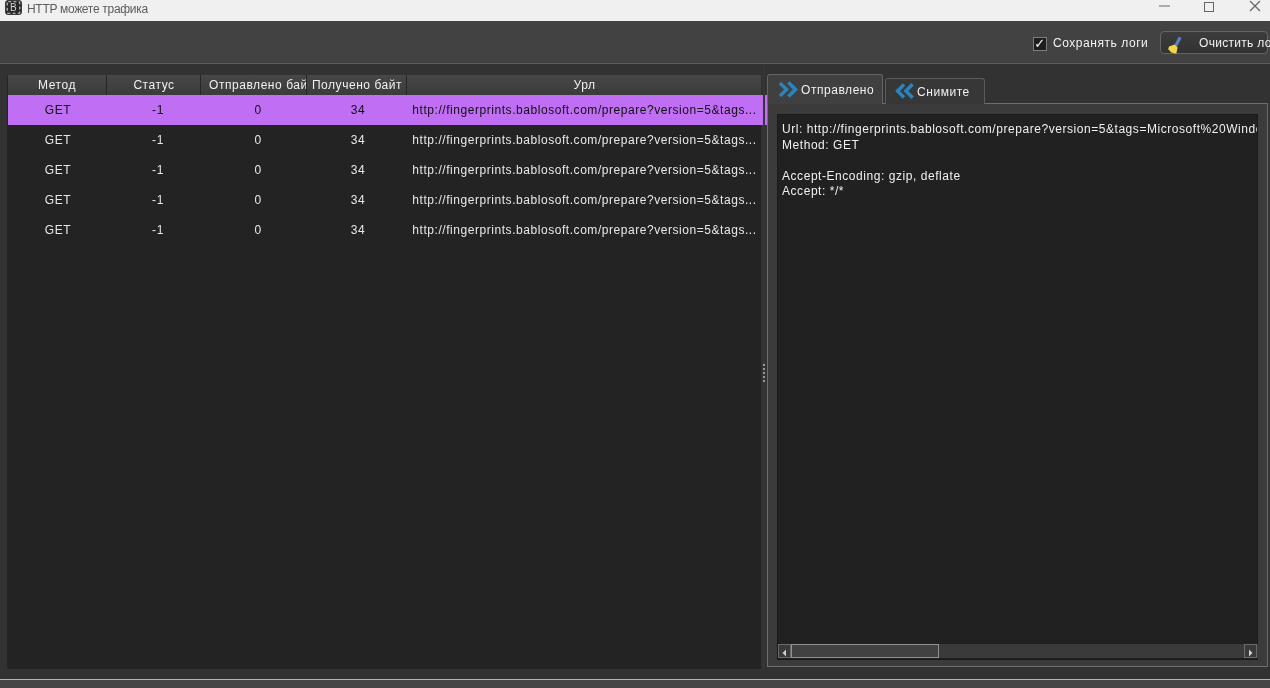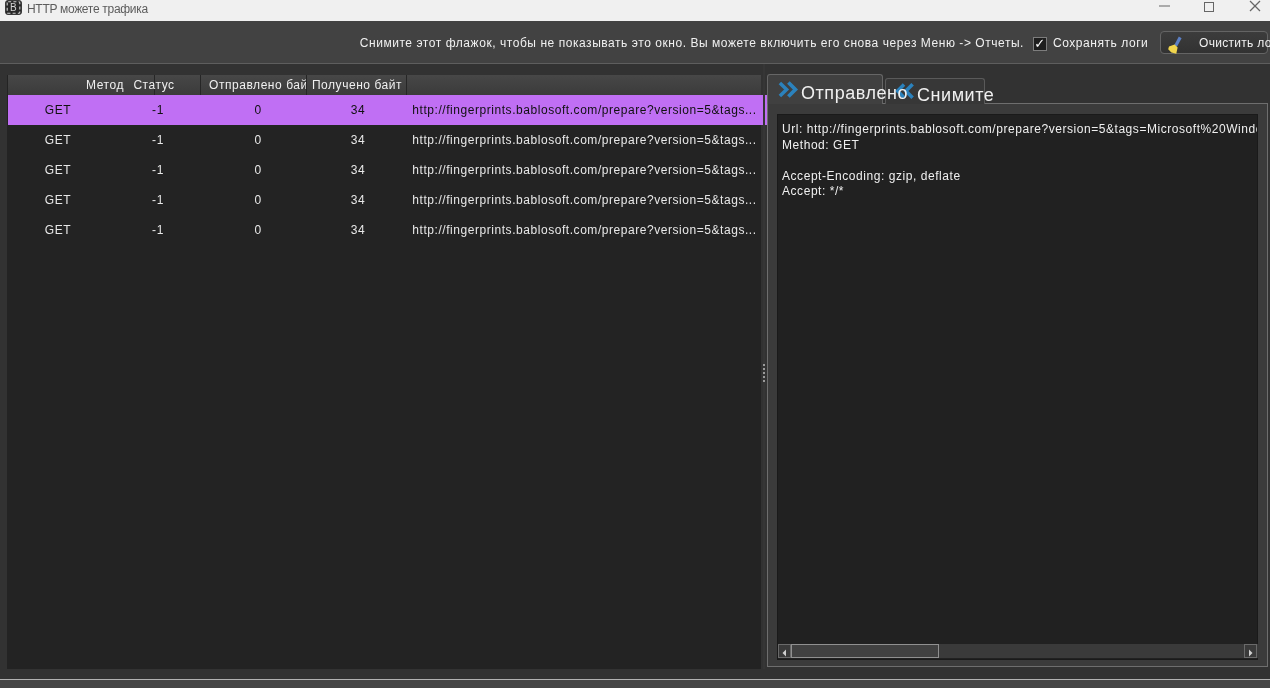--- a/index.html
+++ b/index.html
@@ -28,21 +28,21 @@
 .row.sel { background:#c06ff4; }
 .cell { position:absolute; top:0; height:30px; line-height:30px; font-size:12px; color:#e8e8e8;
   text-align:center; overflow:hidden; white-space:nowrap; }
 .sel .cell { color:#101010; }
 
 #splitter { position:absolute; left:763px; top:64px; width:2px; height:605px; background:#363636; }
 #splitter svg { position:absolute; left:0px; top:300px; }
 
 #pane { position:absolute; left:767px; top:103px; width:501px; height:564px;
   background:#3b3b3b; border:1px solid #6e6e6e; }
-.tab { position:absolute; font-size:18px; color:#f0f0f0; }
+.tab { position:absolute; font-size:12px; color:#f0f0f0; }
 #tab1 { left:767px; top:74px; width:116px; height:30px; background:#404040;
   border:1px solid #666; border-bottom:none; border-radius:3px 3px 0 0; z-index:3; }
 #tab2 { left:885px; top:78px; width:100px; height:26px; background:#373737;
   border:1px solid #5a5a5a; border-bottom:none; border-radius:3px 3px 0 0; z-index:1; }
 #tab1 span { position:absolute; left:33px; top:8px; }
 #tab2 span { position:absolute; left:31px; top:6px; }
 #textbox { position:absolute; left:777px; top:114px; width:481px; height:546px;
   background:#212121; border:1px solid #1a1a1a; overflow:hidden; z-index:4; }
 #textbox pre { font-family:"Liberation Sans", sans-serif; font-size:12px; color:#f0f0f0;
   line-height:15.5px; margin:7px 0 0 4px; white-space:pre; }
@@ -64,37 +64,37 @@
   </svg>
   <span id="wtitle">HTTP можете трафика</span>
   <svg class="winbtn" style="left:1154px;" width="110" height="16" viewBox="0 0 110 16">
     <line x1="5" y1="6" x2="16" y2="6" stroke="#666" stroke-width="1"></line>
     <rect x="50.5" y="2.5" width="9" height="9" fill="none" stroke="#666" stroke-width="1"></rect>
     <line x1="96" y1="1" x2="106" y2="11" stroke="#666" stroke-width="1.2"></line>
     <line x1="106" y1="1" x2="96" y2="11" stroke="#666" stroke-width="1.2"></line>
   </svg>
 </div>
 <div id="toolbar">
-  <span id="msg">Снимите этот флажок, чтобы не показывать это окно. Вы можете включить его снова через Меню -&gt; Отчеты.</span>
   <div id="cbx">✓</div>
   <span id="cblabel">Сохранять логи</span>
   <div id="clearbtn">
     <svg style="position:absolute;left:6px;top:2px;" width="18" height="21" viewBox="0 0 18 21">
       <path d="M7.2 11.2 L11.8 2.6 L14.6 4.2 L9.9 12.8 Z" fill="#5b7fc4"></path>
       <path d="M2 12.5 L7.6 10.6 L10.6 13.4 L9.3 19.8 L4.4 18.6 L1.2 15.2 Z" fill="#f0d54d"></path>
     </svg>
     <span>Очистить лог</span>
   </div>
 </div>
 <div id="table">
   <div id="thead">
-    <div class="th" style="left:0;width:99px;margin-left:48px;">Метод</div>
+    <div class="th" style="left:0;width:99px;">Метод</div>
     <div class="th" style="left:100px;width:93px;">Статус</div>
     <div class="th" style="left:200px;width:99px;text-align:left;padding-left:1px;">Отправлено байт</div>
     <div class="th" style="left:300px;width:99px;">Получено байт</div>
+    <div class="th" style="left:400px;width:353px;border-right:none;">Урл</div>
   </div>
 <div class="row sel" style="top: 20px;">
       <div class="cell" style="left:0;width:100px;">GET</div>
       <div class="cell" style="left:100px;width:100px;">-1</div>
       <div class="cell" style="left:200px;width:100px;">0</div>
       <div class="cell" style="left:300px;width:100px;">34</div>
       <div class="cell" style="left:400px;width:353px;">http://fingerprints.bablosoft.com/prepare?version=5&amp;tags...</div>
     </div>
     <div class="row" style="top: 50px;">
       <div class="cell" style="left:0;width:100px;">GET</div>

